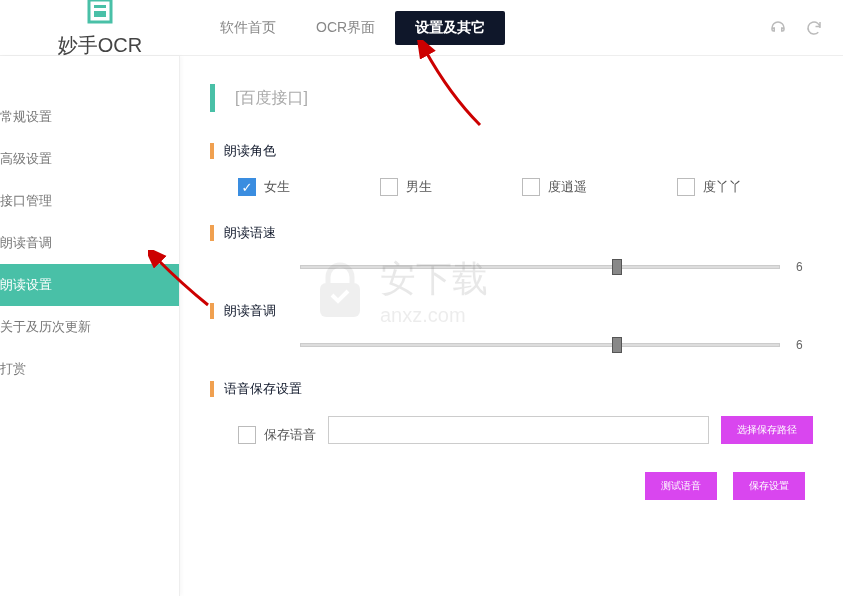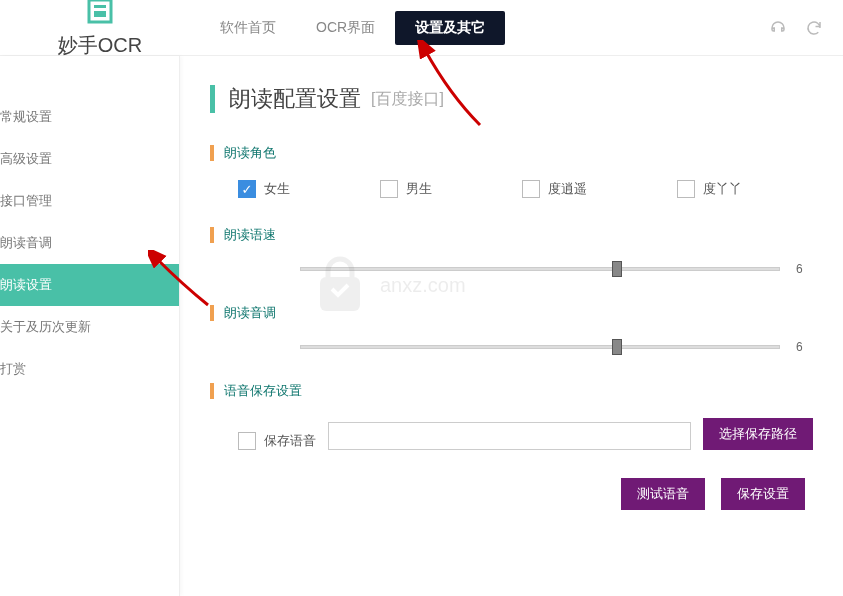--- a/index.html
+++ b/index.html
@@ -22,36 +22,36 @@
 
 .content { flex: 1; padding: 28px 30px 20px 30px; overflow-y: auto; position: relative; }
 .title-row { display: flex; align-items: center; gap: 4px; margin-bottom: 30px; }
 .title-bar { width: 5px; height: 28px; background: #49c0a7; margin-right: 10px; }
 .title-text { font-size: 22px; color: #444; }
 .title-note { font-size: 16px; color: #aaa; margin-left: 6px; }
 
 .section { margin-bottom: 28px; }
 .section-header { display: flex; align-items: center; margin-bottom: 18px; }
 .accent-bar { width: 4px; height: 16px; background: #f0a050; margin-right: 10px; }
-.section-label { font-size: 13px; color: #0f766e; }
+.section-label { font-size: 13px; color: #0f172a; }
 
 .voice-options { display: flex; gap: 90px; padding-left: 28px; }
 .check-item { display: flex; align-items: center; gap: 8px; cursor: pointer; }
 .checkbox { width: 18px; height: 18px; border: 1px solid #bbb; background: #fff; display: flex; align-items: center; justify-content: center; }
 .checkbox.checked { background: #3a8de0; border-color: #3a8de0; }
 .checkmark { color: #fff; font-size: 13px; }
 
 .slider-row { display: flex; align-items: center; padding-left: 90px; gap: 16px; }
 .slider { width: 480px; height: 4px; background: #ddd; border: 1px solid #ccc; position: relative; }
 .slider-thumb { width: 10px; height: 16px; background: #888; border: 1px solid #555; position: absolute; top: -7px; }
 .slider-value { font-size: 12px; color: #666; }
 
 .save-row { display: flex; align-items: flex-end; gap: 12px; padding-left: 28px; margin-top: 18px; }
 .path-input { flex: 1; height: 28px; border: 1px solid #ccc; padding: 0 6px; }
-.btn { background: #701a75; color: #fff; padding: 7px 16px; border: none; cursor: pointer; font-size: 13px; font-family: Liberation Mono, monospace; }
+.btn { background: #d946ef; color: #fff; padding: 7px 16px; border: none; cursor: pointer; font-size: 10px; font-family: Liberation Mono, monospace; }
 .btn-row { display: flex; justify-content: flex-end; gap: 16px; margin-top: 22px; padding-right: 8px; align-items: flex-end; }
 
 .arrow { position: absolute; pointer-events: none; }
 .watermark { position: absolute; top: 255px; left: 310px; opacity: 0.13; pointer-events: none; display: flex; align-items: center; gap: 10px; }
 .watermark-text { font-size: 36px; color: #555; }
 .watermark-sub { font-size: 20px; color: #777; }
 </style>
 </head>
 <body>
 
@@ -86,21 +86,20 @@
     <div class="sidebar-item">接口管理</div>
     <div class="sidebar-item">朗读音调</div>
     <div class="sidebar-item active">朗读设置</div>
     <div class="sidebar-item">关于及历次更新</div>
     <div class="sidebar-item">打赏</div>
   </div>
 
   <div class="content">
     <div class="title-row">
       <div class="title-bar"></div>
-      <span class="title-text">朗读配置设置</span>
       <span class="title-note">[百度接口]</span>
     </div>
 
     <div class="section">
       <div class="section-header">
         <div class="accent-bar"></div>
         <span class="section-label">朗读角色</span>
       </div>
       <div class="voice-options">
         <div class="check-item">
@@ -189,15 +188,16 @@
   <path d="M60,55 Q35,35 8,8" stroke="#c00" stroke-width="3" fill="none" marker-end="url(#ah2)"></path>
 </svg>
 
 <div class="watermark">
   <svg width="60" height="60" viewBox="0 0 60 60">
     <rect x="10" y="22" width="40" height="34" rx="6" fill="#888"></rect>
     <path d="M18 22 v-6 a12 12 0 0124 0 v6" fill="none" stroke="#888" stroke-width="5"></path>
     <path d="M22 34 l6 6 l10 -10" stroke="#fff" stroke-width="4" fill="none"></path>
   </svg>
   <div>
+    <div class="watermark-text">安下载</div>
     <div class="watermark-sub">anxz.com</div>
   </div>
 </div>
 
 </body></html>

